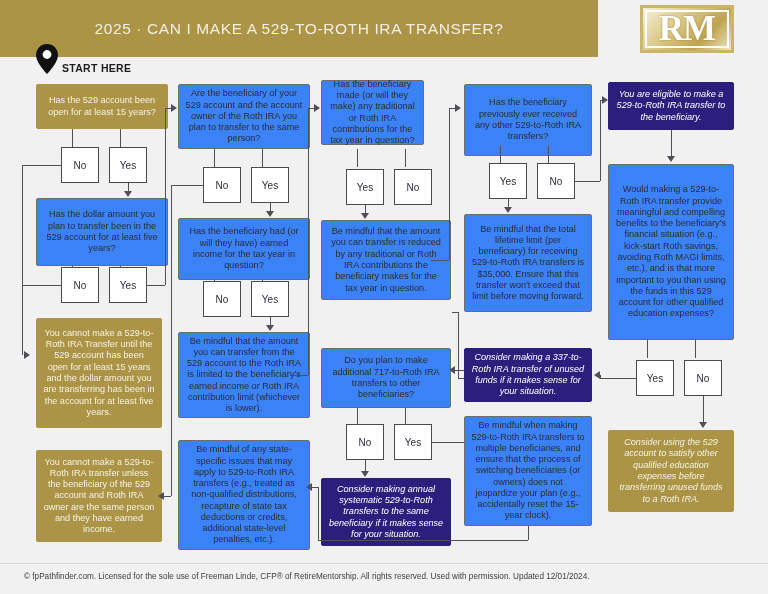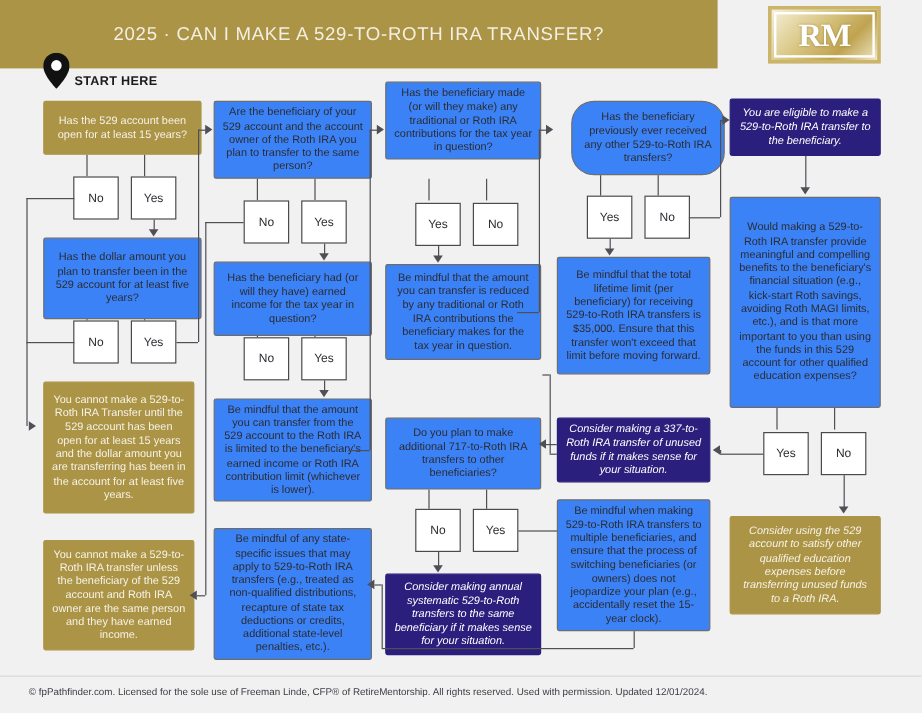--- a/index.html
+++ b/index.html
@@ -32,21 +32,21 @@
     background:linear-gradient(135deg,#f6f0d8 0%,#d9c684 40%,#bfa350 70%,#efe6c4 100%);
   }
   #logo-inner {
     position:absolute; inset:5px;
     border:2px solid #ffffff;
   }
   #logo-text {
     position:absolute; inset:0;
     display:flex; align-items:center; justify-content:center;
     font-family:"Liberation Serif", serif;
-    font-size:27px; font-weight:700; color:#ffffff;
+    font-size:35px; font-weight:700; color:#ffffff;
     letter-spacing:-1px;
     text-shadow:0 0 2px rgba(150,125,50,.9);
   }
 
   
   #start-pin {
     position:absolute; left:36px; top:44px; width:22px; height:30px;
   }
   #start-label {
     position:absolute; left:62px; top:62px;
@@ -189,21 +189,21 @@
 
 <div class="box white" style="left:178px; top:332px; width:132px; height:86px;">Be mindful that the amount you can transfer from the 529 account to the Roth IRA is limited to the beneficiary's earned income or Roth IRA contribution limit (whichever is lower).</div>
 
 <div class="box white" style="left:178px; top:440px; width:132px; height:110px;">Be mindful of any state-specific issues that may apply to 529-to-Roth IRA transfers (e.g., treated as non-qualified distributions, recapture of state tax deductions or credits, additional state-level penalties, etc.).</div>
 
 <div class="ln lnh" style="left:290px; top:375px; width:18px;"></div>
 <div class="ln lnv" style="left:308px; top:108px; height:267px;"></div>
 <div class="ln lnh" style="left:308px; top:108px; width:8px;"></div>
 <div class="arw-r" style="left:314px; top:103.5px;"></div>
 
-<div class="box white" style="left:321px; top:68px; width:130px; height:65px;">Has the beneficiary made (or will they make) any traditional or Roth IRA contributions for the tax year in question?</div>
+<div class="box white" style="left:321px; top:80px; width:103px; height:65px;">Has the beneficiary made (or will they make) any traditional or Roth IRA contributions for the tax year in question?</div>
 
 <div class="ln lnv" style="left:357px; top:149px; height:18px;"></div>
 <div class="ln lnv" style="left:405px; top:149px; height:18px;"></div>
 <div class="dbox" style="left:346px; top:169px;">Yes</div>
 <div class="dbox" style="left:394px; top:169px;">No</div>
 
 <div class="ln lnv" style="left:365px; top:205px; height:10px;"></div>
 <div class="arw-d" style="left:360.5px; top:213px;"></div>
 
 <div class="box white" style="left:321px; top:220px; width:130px; height:80px;">Be mindful that the amount you can transfer is reduced by any traditional or Roth IRA contributions the beneficiary makes for the tax year in question.</div>
@@ -222,21 +222,21 @@
 
 <div class="ln lnh" style="left:432px; top:442px; width:40px;"></div>
 <div class="ln lnv" style="left:458px; top:442px; height:0px;"></div>
 <div class="arw-r" style="left:466px; top:437.5px;"></div>
 
 <div class="ln lnh" style="left:431px; top:260px; width:18px;"></div>
 <div class="ln lnv" style="left:449px; top:108px; height:152px;"></div>
 <div class="ln lnh" style="left:449px; top:108px; width:8px;"></div>
 <div class="arw-r" style="left:455px; top:103.5px;"></div>
 
-<div class="box white" style="left:476px; top:84px; width:128px; height:62px;border-radius:19px;">Has the beneficiary previously ever received any other 529-to-Roth IRA transfers?</div>
+<div class="box white" style="left:464px; top:84px; width:128px; height:72px;">Has the beneficiary previously ever received any other 529-to-Roth IRA transfers?</div>
 
 <div class="ln lnv" style="left:500px; top:146px; height:18px;"></div>
 <div class="ln lnv" style="left:548px; top:146px; height:18px;"></div>
 <div class="dbox" style="left:489px; top:163px;">Yes</div>
 <div class="dbox" style="left:537px; top:163px;">No</div>
 
 <div class="ln lnv" style="left:508px; top:199px; height:10px;"></div>
 <div class="arw-d" style="left:503.5px; top:207px;"></div>
 
 <div class="box white" style="left:464px; top:214px; width:128px; height:98px;">Be mindful that the total lifetime limit (per beneficiary) for receiving 529-to-Roth IRA transfers is $35,000. Ensure that this transfer won't exceed that limit before moving forward.</div>

